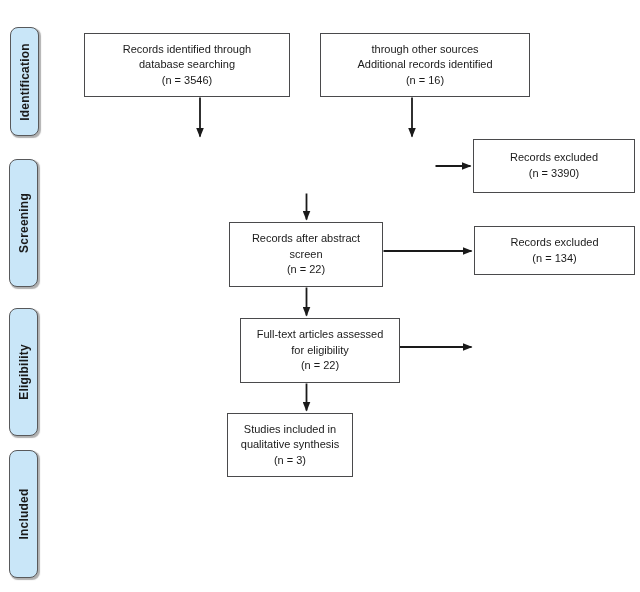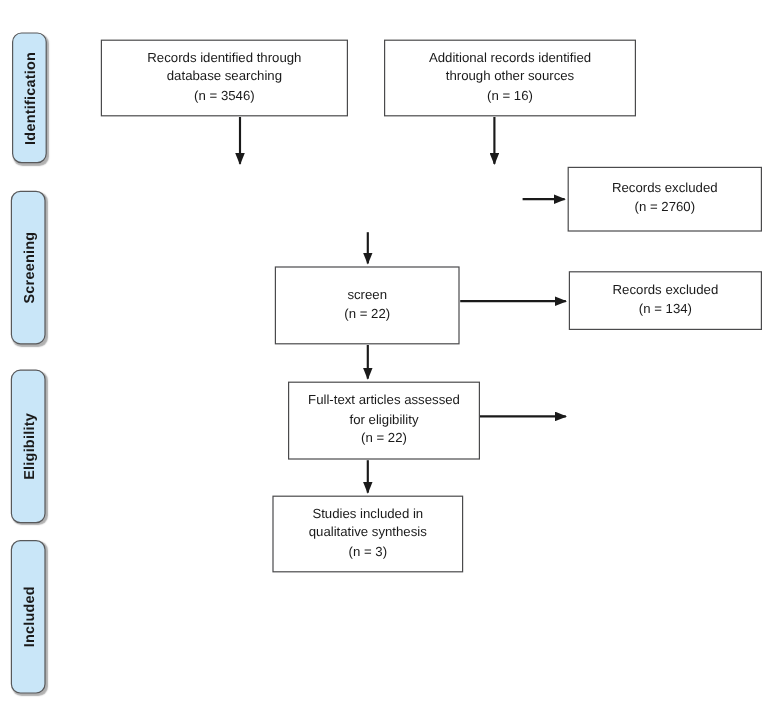--- a/index.html
+++ b/index.html
@@ -95,47 +95,48 @@
     <span class="stage-text">Included</span>
   </div>
 
   <div class="fbox" style="left:84px; top:33px; width:206px; height:64px">
     <div>Records identified through</div>
     <div>database searching</div>
     <div>(n = 3546)</div>
   </div>
 
   <div class="fbox" style="left:320px; top:33px; width:210px; height:64px">
+    <div>through other sources</div>
     <div>Additional records identified</div>
-    <div>through other sources</div>
     <div>(n = 16)</div>
   </div>
 
 
   <div class="fbox" style="left:473px; top:139px; width:162px; height:54px">
     <div>Records excluded</div>
-    <div>(n = 2760)</div>
+    <div>(n = 3390)</div>
   </div>
 
   <div class="fbox" style="left:229px; top:222px; width:154px; height:65px">
+    <div>Records after abstract</div>
     <div>screen</div>
     <div>(n = 22)</div>
   </div>
 
   <div class="fbox" style="left:474px; top:226px; width:161px; height:49px">
     <div>Records excluded</div>
     <div>(n = 134)</div>
   </div>
 
   <div class="fbox" style="left:240px; top:318px; width:160px; height:65px">
     <div>Full-text articles assessed</div>
     <div>for eligibility</div>
     <div>(n = 22)</div>
   </div>
 
 
-  <div class="fbox" style="left:227px; top:413px; width:159px; height:64px">
+  <div class="fbox" style="left:227px; top:413px; width:126px; height:64px">
     <div>Studies included in</div>
     <div>qualitative synthesis</div>
     <div>(n = 3)</div>
   </div>
 
 </div>
 
 </body></html>

